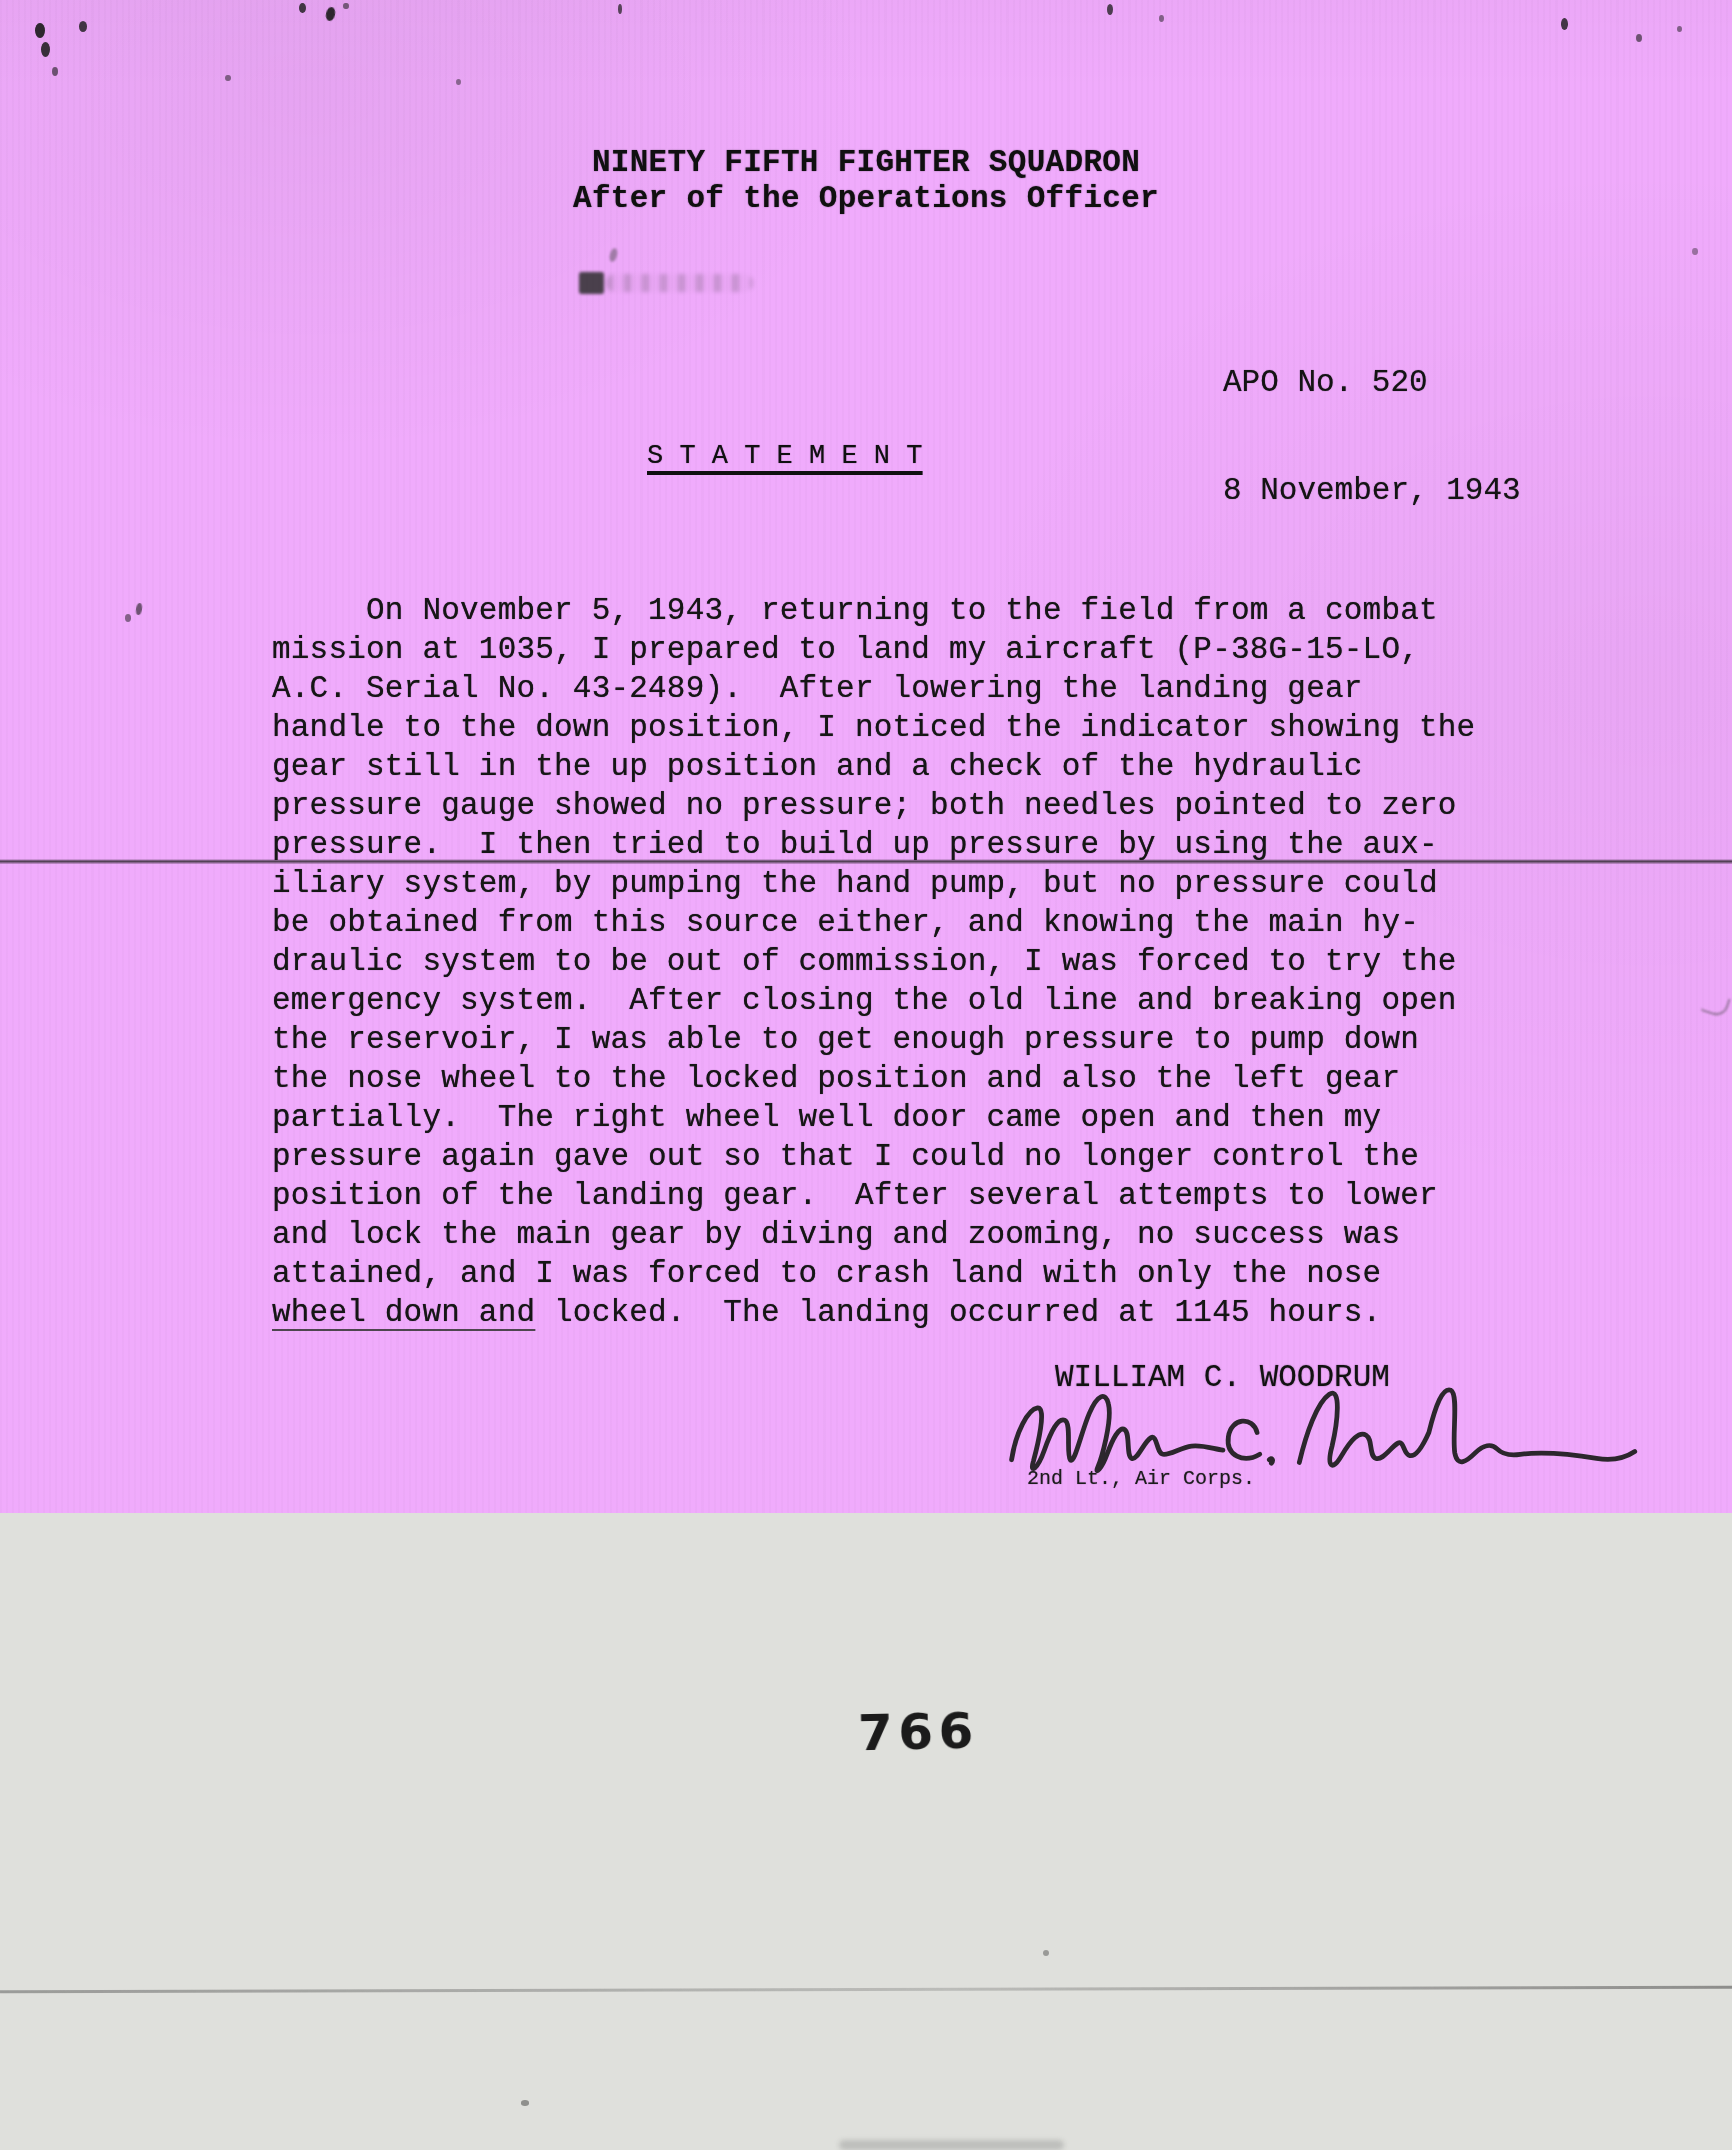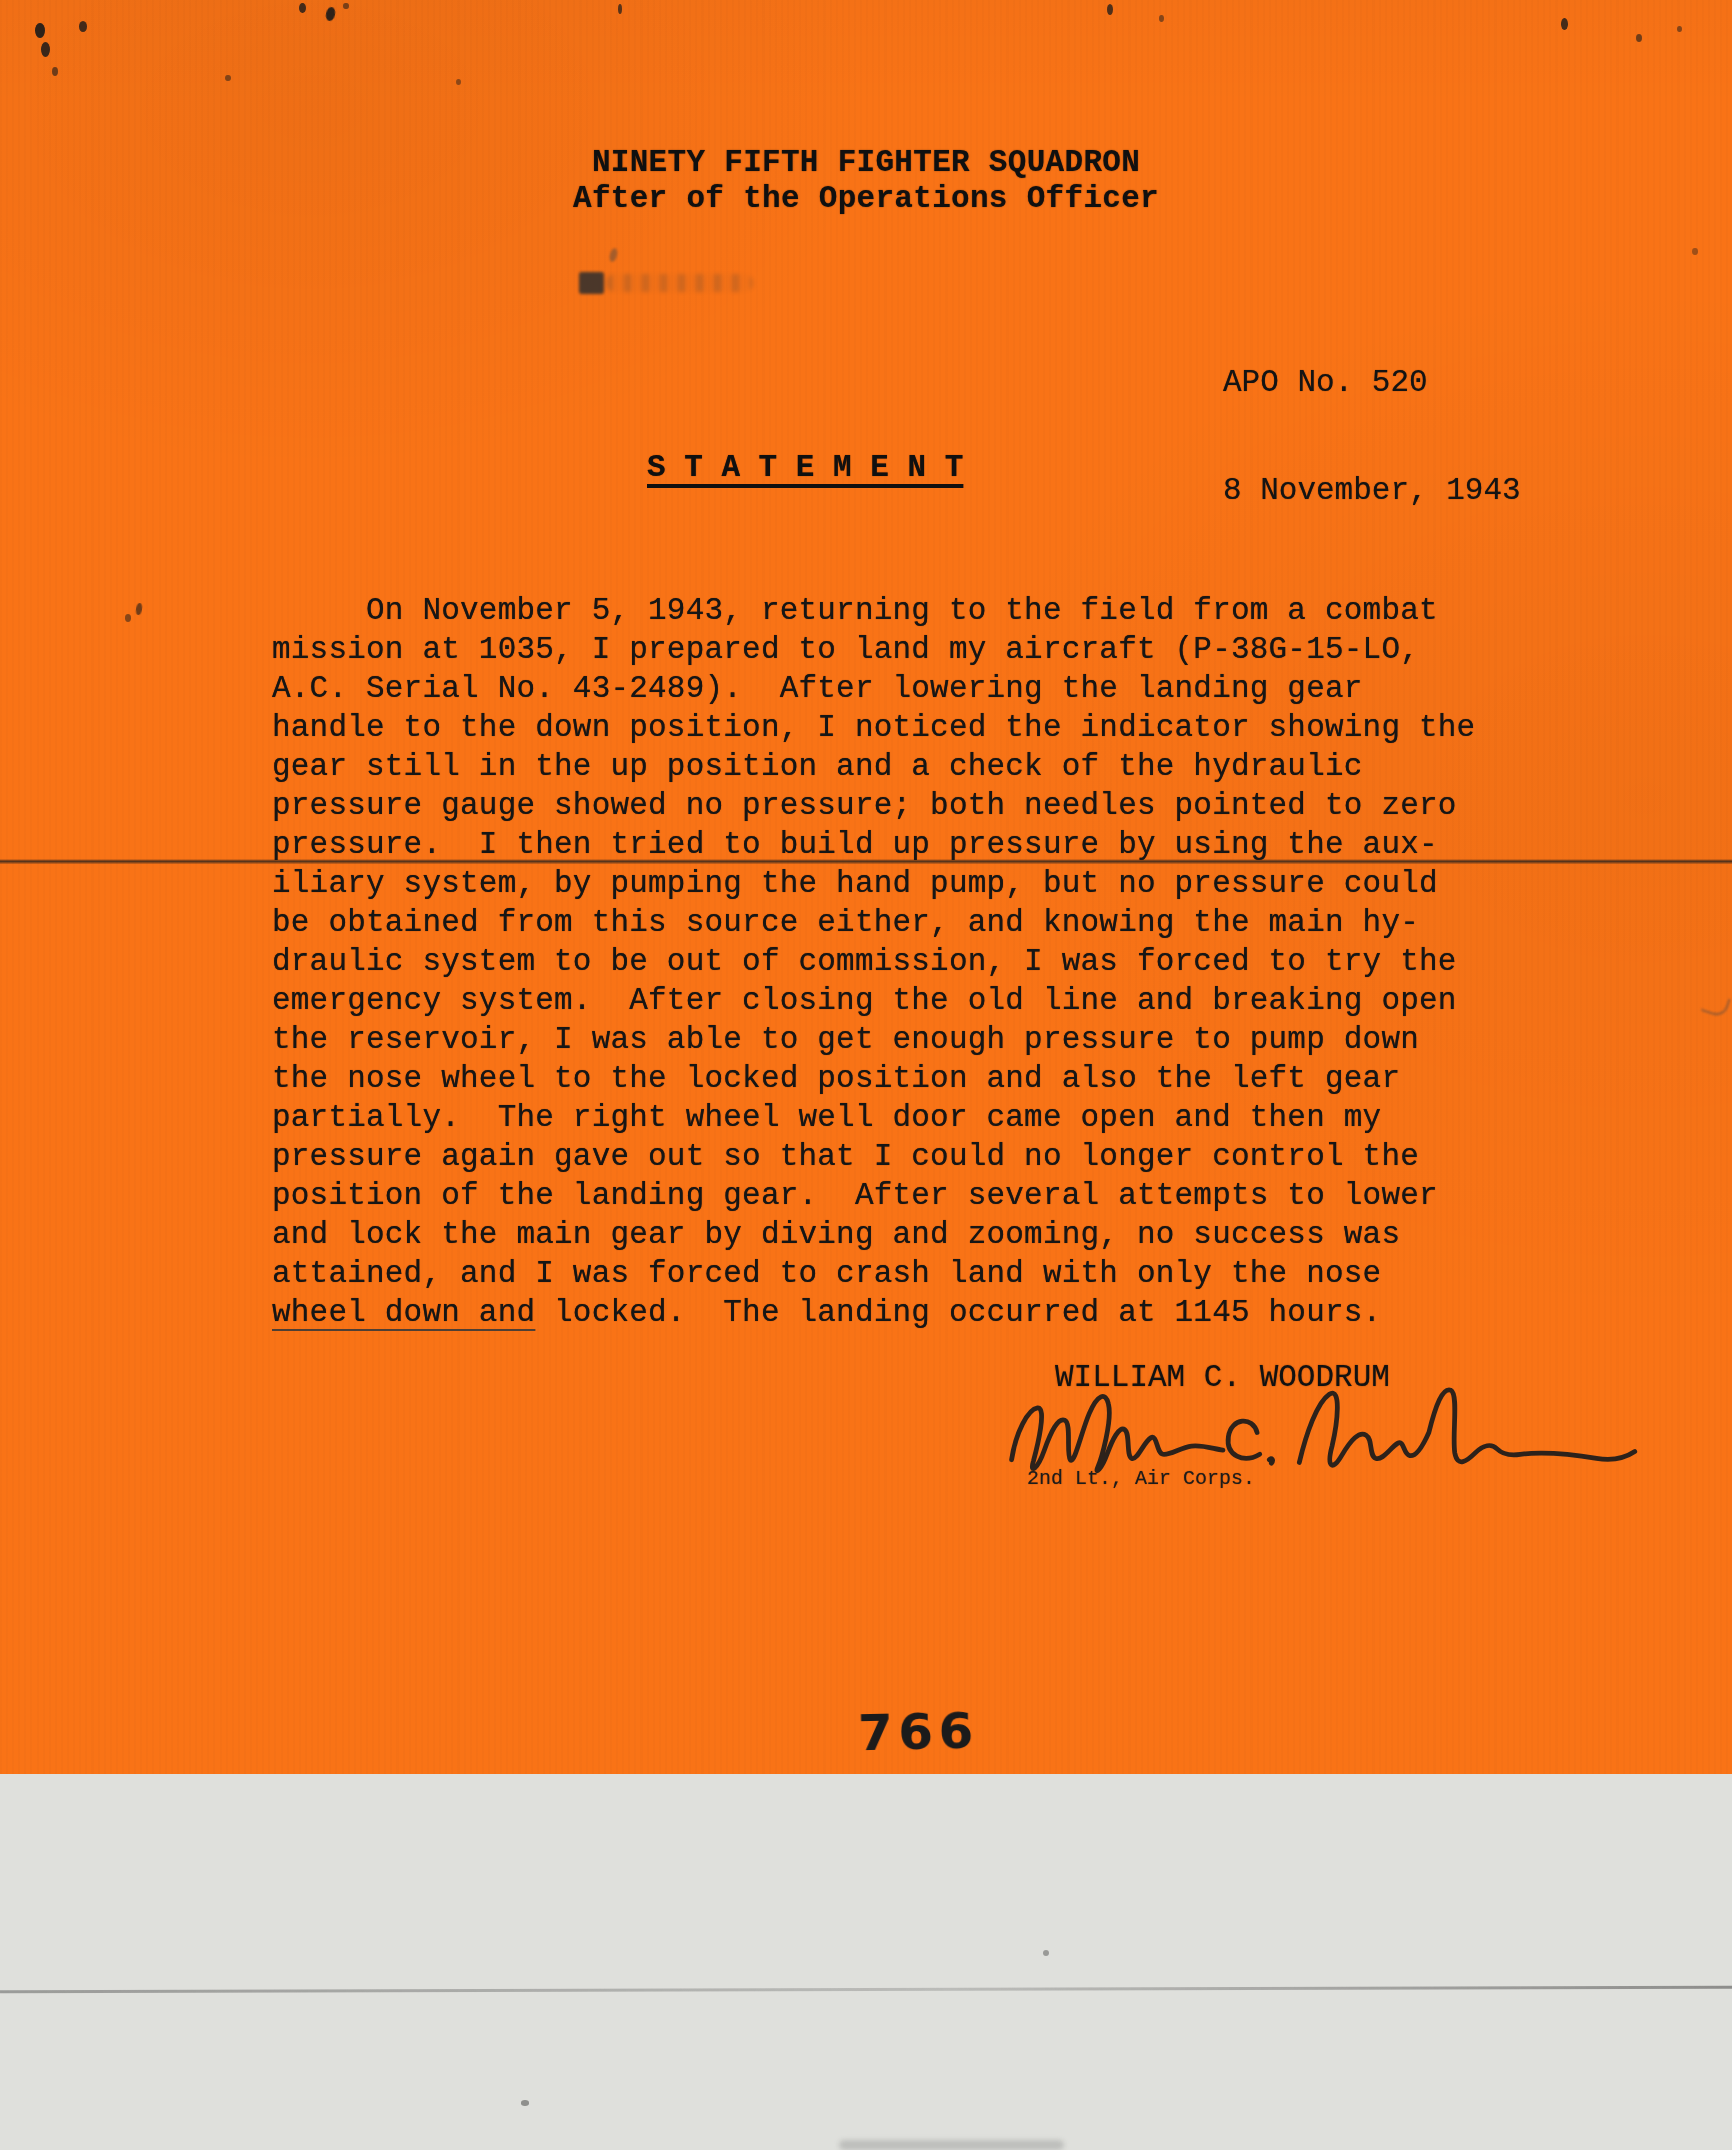--- a/index.html
+++ b/index.html
@@ -2,22 +2,22 @@
 <html style="font-size:11px"><head>
 <meta charset="utf-8">
 <style>
   html,body{margin:0;padding:0;}
   body{
     width:1732px;height:2151px;overflow:hidden;
     background:#dfe0dc;
     font-family:"Liberation Mono","DejaVu Sans Mono",monospace;
   }
   .page{
-    position:relative;width:1732px;height:1774px;
-    background:#f97316;
+    position:relative;width:1732px;height:1513px;
+    background:#f0abfc;
   }
   
   .page::before{
     content:"";position:absolute;inset:0;pointer-events:none;
     background:
       repeating-linear-gradient(90deg, rgba(0,0,0,.014) 0 2px, rgba(0,0,0,0) 2px 6.1px),
       radial-gradient(955px 614px at 18% 6%, rgba(0,0,0,.045), rgba(0,0,0,0) 60%),
       radial-gradient(1092px 819px at 95% 45%, rgba(0,0,0,.03), rgba(0,0,0,0) 65%),
       linear-gradient(180deg, rgba(0,0,0,.02) 0%, rgba(0,0,0,0) 6%);
   }
@@ -35,22 +35,22 @@
   }
   .letterhead .lh-office{font-weight:bold;}
 
   .apo-block{
     position:absolute;left:1223px;top:293px;
     font-size:31px;line-height:36px;white-space:pre;
     filter:blur(0.4px);color:#141414;text-shadow:0 0 1px rgba(0,0,0,.6);
   }
 
   .doc-title{
-    position:absolute;left:647px;top:450px;
-    font-size:31px;font-weight:bold;white-space:pre;
+    position:absolute;left:647px;top:441px;
+    font-size:27px;font-weight:normal;white-space:pre;
     text-decoration:underline;text-decoration-thickness:4.1px;text-underline-offset:7.5px;
     color:#101010;filter:blur(0.5px);text-shadow:0 0 1px rgba(0,0,0,.6);
   }
 
   .body-text{
     position:absolute;left:272px;top:591px;width:1228px;
     font-size:31px;line-height:39px;letter-spacing:0.2px;white-space:pre;
   }
   .bline{white-space:pre;}
   .u-heavy{

